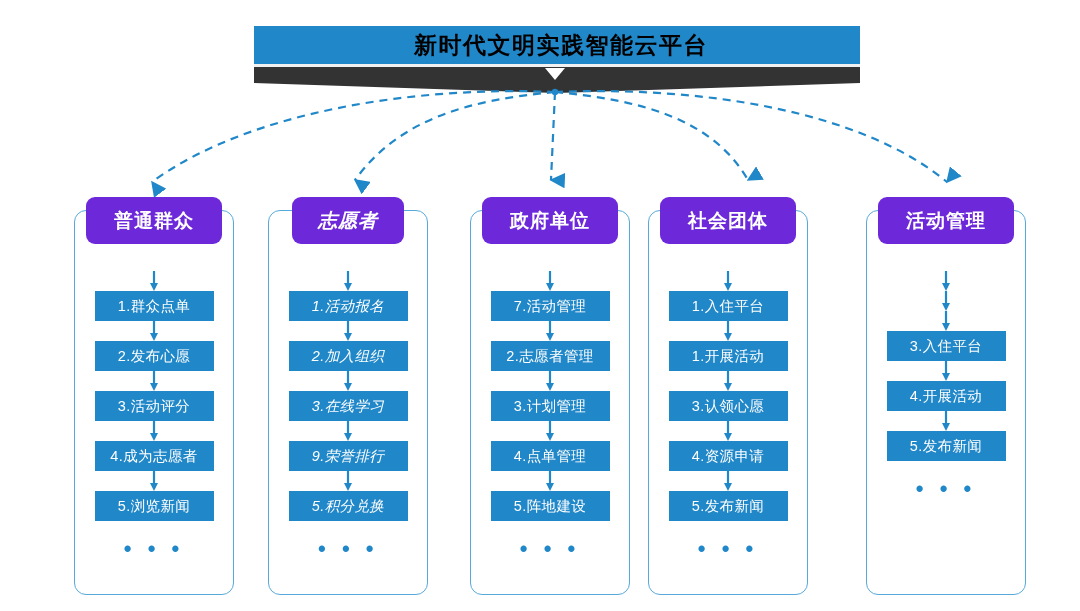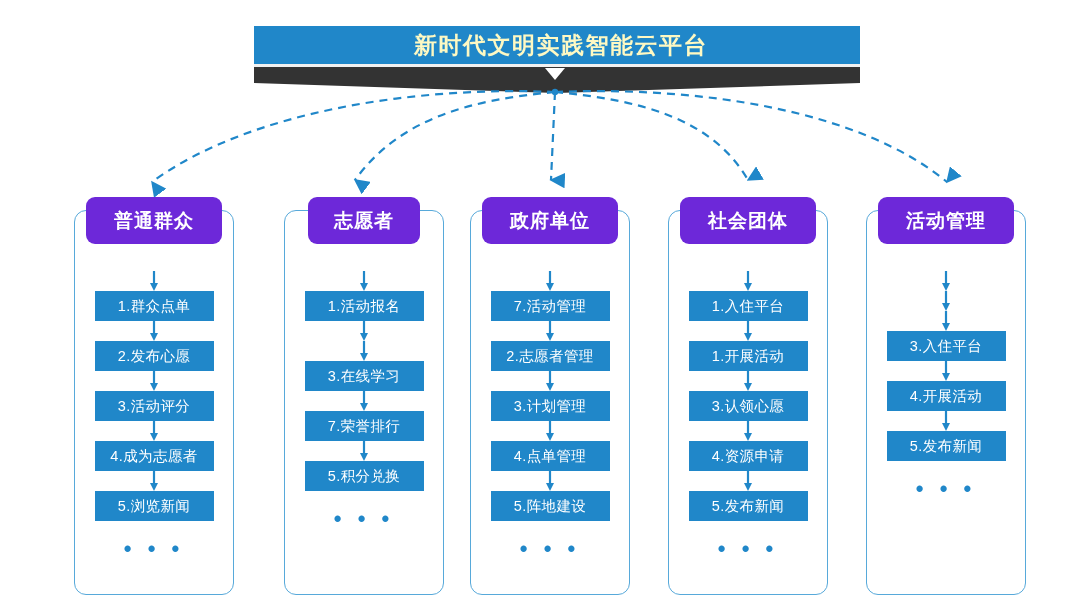--- a/index.html
+++ b/index.html
@@ -32,21 +32,21 @@
     left: 0;
     top: 0;
     width: 606px;
     height: 38px;
     background: #2087c9;
     display: flex;
     align-items: center;
     justify-content: center;
   }
   #title-text {
-    color: #fef9c3;
+    color: #000000;
     font-size: 23px;
     font-weight: bold;
     letter-spacing: 1.5px;
     line-height: 1;
     margin-left: 8px;
   }
   #title-gap {
     position: absolute;
     left: 0;
     top: 38px;
@@ -77,23 +77,23 @@
     position: absolute;
     top: 210px;
     width: 160px;
     height: 385px;
     box-sizing: border-box;
     border: 1.6px solid #57a9da;
     border-radius: 12px;
     background: #ffffff;
   }
   .col-0 { left: 74px;  }
-  .col-1 { left: 284px; }
+  .col-1 { left: 268px; font-style: italic; }
   .col-2 { left: 470px; }
-  .col-3 { left: 668px; }
+  .col-3 { left: 648px; }
   .col-4 { left: 866px; }
 
   .col-header {
     position: absolute;
     top: -14px;
     left: 50%;
     transform: translateX(-50%);
     height: 47px;
     border-radius: 9px;
     background: #6d28d9;
@@ -225,30 +225,31 @@
     <div class="col-body">
       <svg class="step-arrow" viewBox="0 0 10 20">
           <line x1="5" y1="0" x2="5" y2="13" stroke="#2087c9" stroke-width="2.2"></line>
           <polygon points="1,12 9,12 5,20" fill="#2087c9"></polygon>
         </svg>
       <div class="step-box">1.活动报名</div>
       <svg class="step-arrow" viewBox="0 0 10 20">
           <line x1="5" y1="0" x2="5" y2="13" stroke="#2087c9" stroke-width="2.2"></line>
           <polygon points="1,12 9,12 5,20" fill="#2087c9"></polygon>
         </svg>
+      <div class="step-box">2.加入组织</div>
       <svg class="step-arrow" viewBox="0 0 10 20">
           <line x1="5" y1="0" x2="5" y2="13" stroke="#2087c9" stroke-width="2.2"></line>
           <polygon points="1,12 9,12 5,20" fill="#2087c9"></polygon>
         </svg>
       <div class="step-box">3.在线学习</div>
       <svg class="step-arrow" viewBox="0 0 10 20">
           <line x1="5" y1="0" x2="5" y2="13" stroke="#2087c9" stroke-width="2.2"></line>
           <polygon points="1,12 9,12 5,20" fill="#2087c9"></polygon>
         </svg>
-      <div class="step-box">7.荣誉排行</div>
+      <div class="step-box">9.荣誉排行</div>
       <svg class="step-arrow" viewBox="0 0 10 20">
           <line x1="5" y1="0" x2="5" y2="13" stroke="#2087c9" stroke-width="2.2"></line>
           <polygon points="1,12 9,12 5,20" fill="#2087c9"></polygon>
         </svg>
       <div class="step-box">5.积分兑换</div>
       <div class="ellipsis">• • •</div>
     </div>
   </div>
 
   <div class="column col-2">

